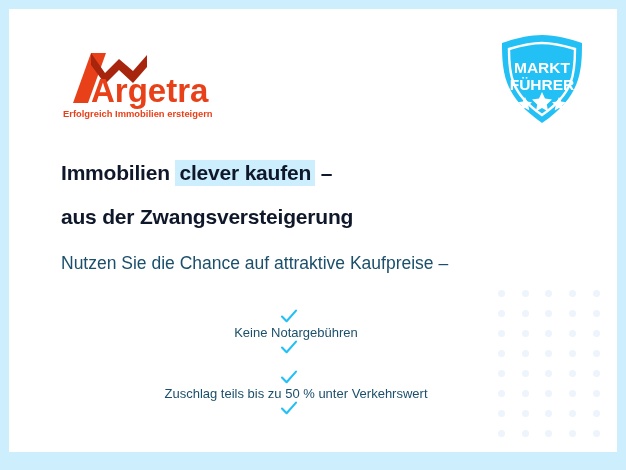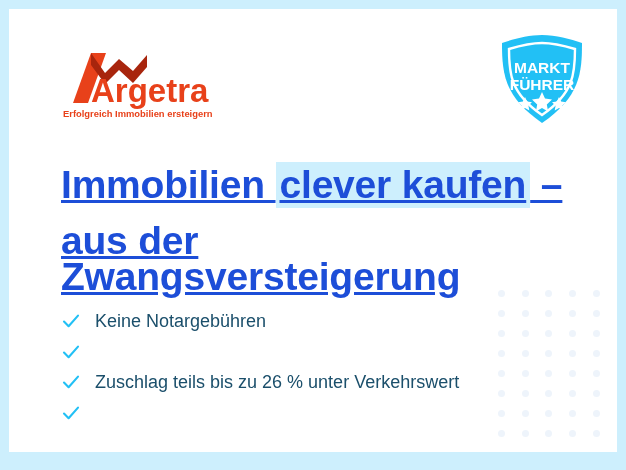--- a/index.html
+++ b/index.html
@@ -73,34 +73,33 @@
     text-align: right;
   }
   #badge svg { display: block; }
 
   
   #headline {
     position: absolute;
     left: 52px;
     top: 132px;
     width: 520px;
-    color: #1d4ed8;
-    font-size: 39px;
+    color: #0f172a;
+    font-size: 21px;
     font-weight: bold;
     line-height: 36px;
     letter-spacing: -0.2px;
-    text-decoration: underline;
   }
   #headline .hl {
     background: #cdeffd;
     padding: 1px 4px 2px 4px;
     box-decoration-break: clone;
     -webkit-box-decoration-break: clone;
   }
-  #headline .ln2 { display: block; margin-top: 20px; }
+  #headline .ln2 { display: block; margin-top: 8px; }
 
   
   #subhead {
     position: absolute;
     left: 52px;
     top: 222px;
     width: 530px;
     color: #1b4f6b;
     font-size: 17.5px;
     font-weight: normal;
@@ -116,22 +115,23 @@
     width: 470px;
     margin: 0;
     padding: 0;
     list-style: none;
   }
   #checklist li {
     display: flex;
     align-items: center;
     height: 30.5px;
     color: #1b4f6b;
-    font-size: 18px;
+    font-size: 13px;
     line-height: 1;
+    flex-direction: column;
   }
   #checklist .check {
     flex: 0 0 auto;
     width: 20px;
     height: 20px;
     margin-right: 14px;
     display: block;
   }
   #checklist .check svg { display: block; }
   #checklist .txt { display: block; white-space: nowrap; }
@@ -216,20 +216,21 @@
       </svg>
 
     </div>
 
     <h1 id="headline">
       <span>Immobilien </span><span class="hl">clever kaufen</span><span> –</span>
       <span class="ln2">aus der Zwangsversteigerung</span>
     </h1>
 
     <p id="subhead">
+      <span>Nutzen Sie die Chance auf attraktive Kaufpreise –</span>
     </p>
 
     <ul id="checklist">
       <li>
         <span class="check">
           <svg width="20" height="20" viewBox="0 0 20 20" xmlns="http://www.w3.org/2000/svg">
             <path d="M3 10.5 L7.6 15.2 L17 4.6" fill="none" stroke="#22c0f5" stroke-width="2.1" stroke-linecap="round" stroke-linejoin="round"></path>
           </svg>
         </span>
         <span class="txt">Keine Notargebühren</span>
@@ -240,21 +241,21 @@
             <path d="M3 10.5 L7.6 15.2 L17 4.6" fill="none" stroke="#22c0f5" stroke-width="2.1" stroke-linecap="round" stroke-linejoin="round"></path>
           </svg>
         </span>
       </li>
       <li>
         <span class="check">
           <svg width="20" height="20" viewBox="0 0 20 20" xmlns="http://www.w3.org/2000/svg">
             <path d="M3 10.5 L7.6 15.2 L17 4.6" fill="none" stroke="#22c0f5" stroke-width="2.1" stroke-linecap="round" stroke-linejoin="round"></path>
           </svg>
         </span>
-        <span class="txt">Zuschlag teils bis zu 26 % unter Verkehrswert</span>
+        <span class="txt">Zuschlag teils bis zu 50 % unter Verkehrswert</span>
       </li>
       <li>
         <span class="check">
           <svg width="20" height="20" viewBox="0 0 20 20" xmlns="http://www.w3.org/2000/svg">
             <path d="M3 10.5 L7.6 15.2 L17 4.6" fill="none" stroke="#22c0f5" stroke-width="2.1" stroke-linecap="round" stroke-linejoin="round"></path>
           </svg>
         </span>
       </li>
     </ul>
 

